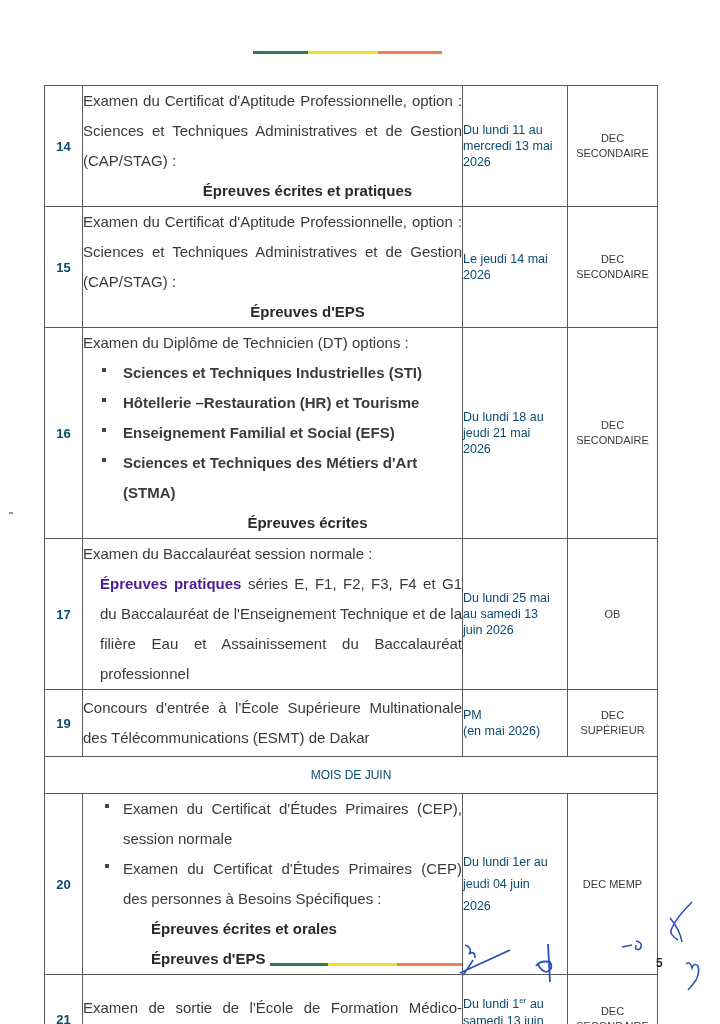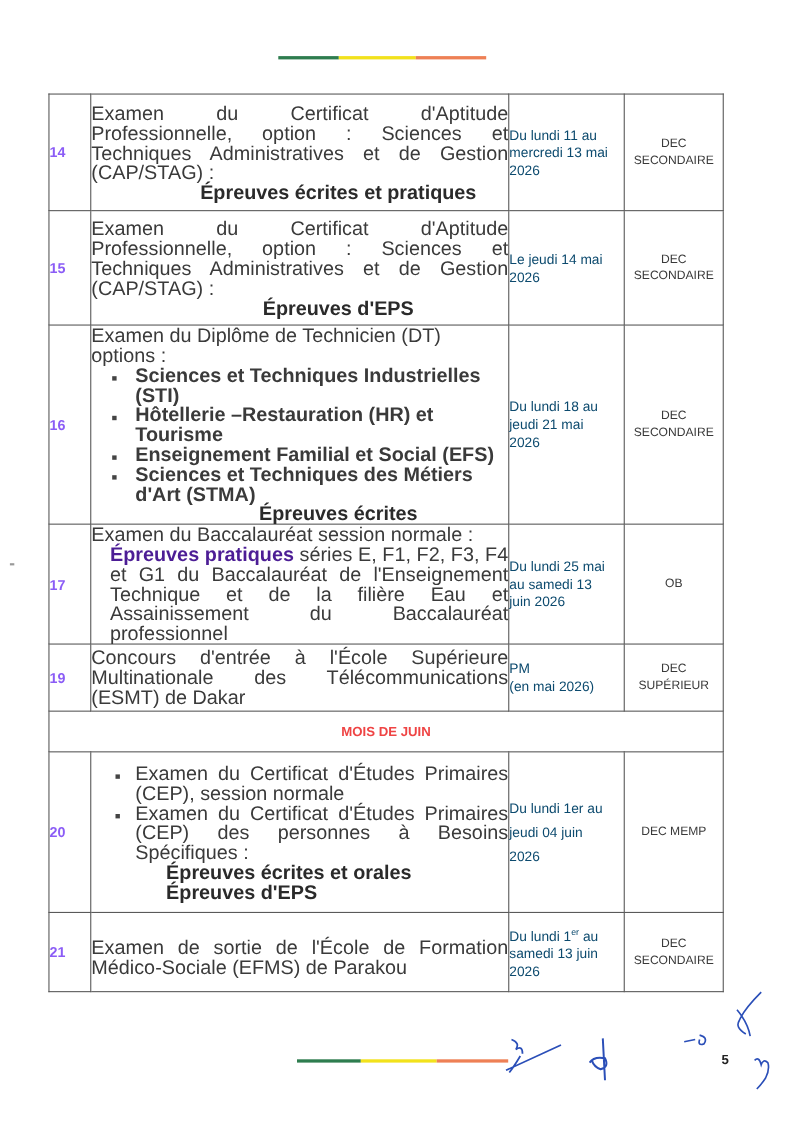--- a/index.html
+++ b/index.html
@@ -10,25 +10,25 @@
   .flagbar { position: absolute; display: flex; height: 3px; }
   .flagbar span { display: block; height: 3px; }
   .flag-top { left: 253px; top: 51px; }
   .flag-bottom { left: 270px; top: 963px; }
 
   table.sched {
     position: absolute; left: 44px; top: 85px; width: 614px;
     border-collapse: collapse; table-layout: fixed;
   }
   table.sched td { border: 1.3px solid #5a5a5a; vertical-align: middle; padding: 0; }
-  td.num { width: 37px; text-align: left; font-weight: bold; font-size: 13px; color: #8b5cf6; }
-  td.desc { width: 379px; font-size: 18px; line-height: 18px; color: #3a3a3a; padding: 6px 8px 6px 9px; text-align: justify; }
+  td.num { width: 37px; text-align: center; font-weight: bold; font-size: 13px; color: #0c4a6e; }
+  td.desc { width: 379px; font-size: 15px; line-height: 30px; color: #3a3a3a; padding: 6px 8px 6px 9px; text-align: justify; }
   td.date { width: 104px; font-size: 12.5px; line-height: 16px; color: #0c4a6e; }
   td.resp { width: 89px; text-align: center; font-size: 11px; line-height: 15px; color: #3a3a3a; }
-  td.month { text-align: center; font-weight: bold; font-size: 12px; height: 36px; color: #ef4444; }
+  td.month { text-align: center; font-weight: normal; font-size: 12px; height: 36px; color: #0c4a6e; }
   .bold-line { font-weight: bold; color: #2a2a2a; padding-left: 70px; text-align: center; }
   .bold-line3 { font-weight: bold; color: #2a2a2a; padding-left: 68px; }
   ul.bul { margin: 0; padding: 0 0 0 0; list-style: none; font-weight: bold; }
   ul.bul li { position: relative; padding-left: 40px; }
   ul.bul li::before { content: ""; position: absolute; left: 19px; top: 10px; width: 4px; height: 4px; background: #444; }
   ul.bul2 { margin: 0; padding: 0; list-style: none; }
   ul.bul2 li { position: relative; padding-left: 40px; }
   ul.bul2 li::before { content: ""; position: absolute; left: 22px; top: 10px; width: 4px; height: 4px; background: #444; }
   .inline-bold { font-weight: bold; color: #4c1d95; }
   .indent17 { padding-left: 17px; }

